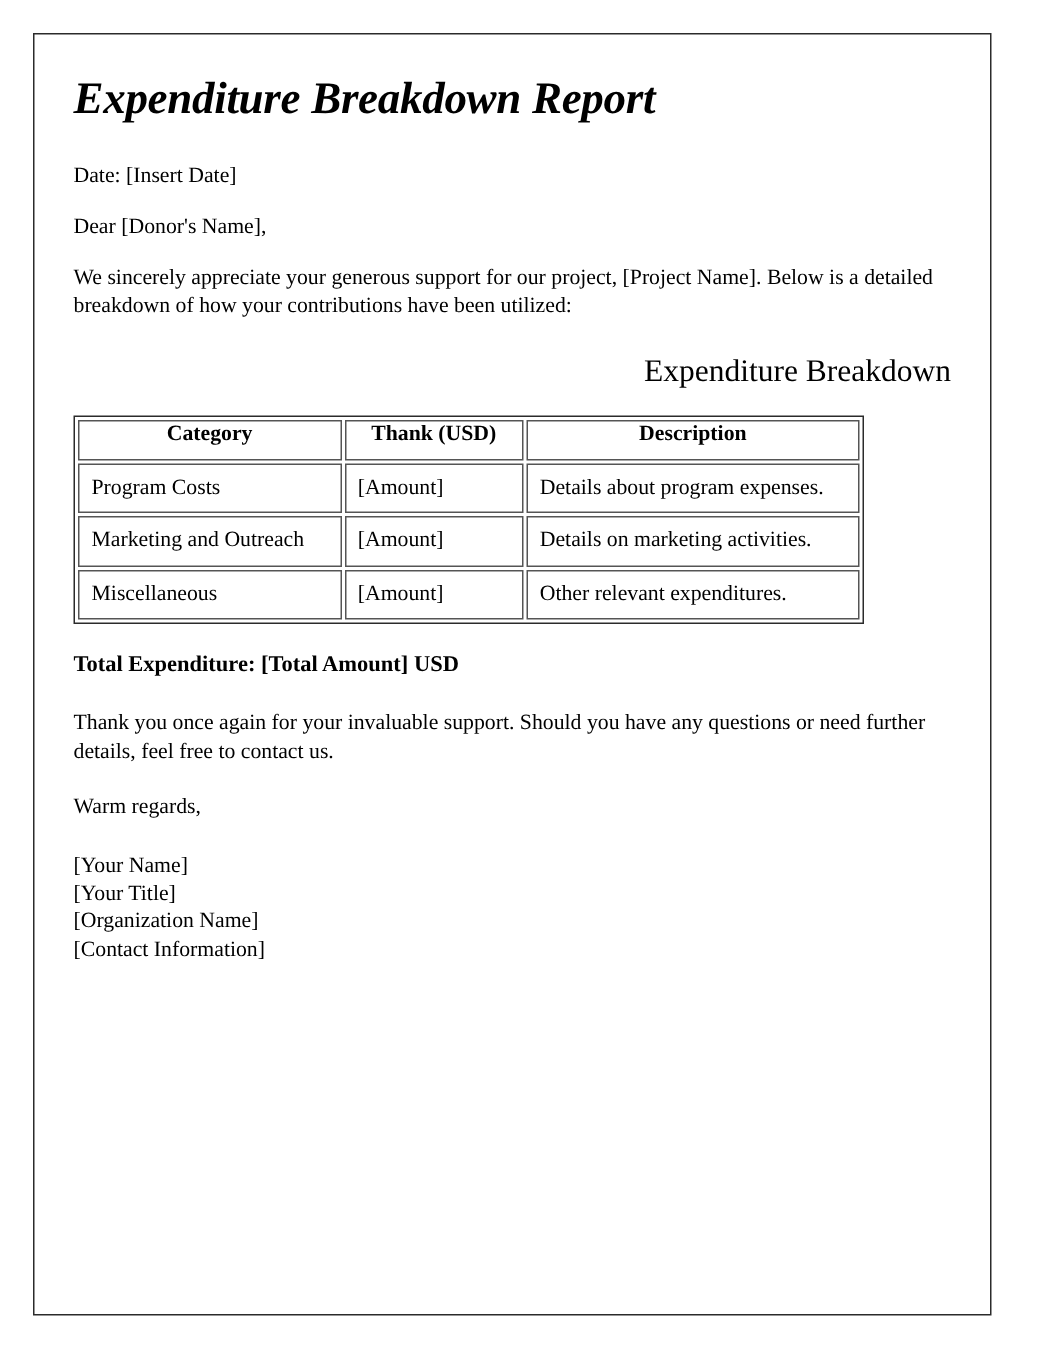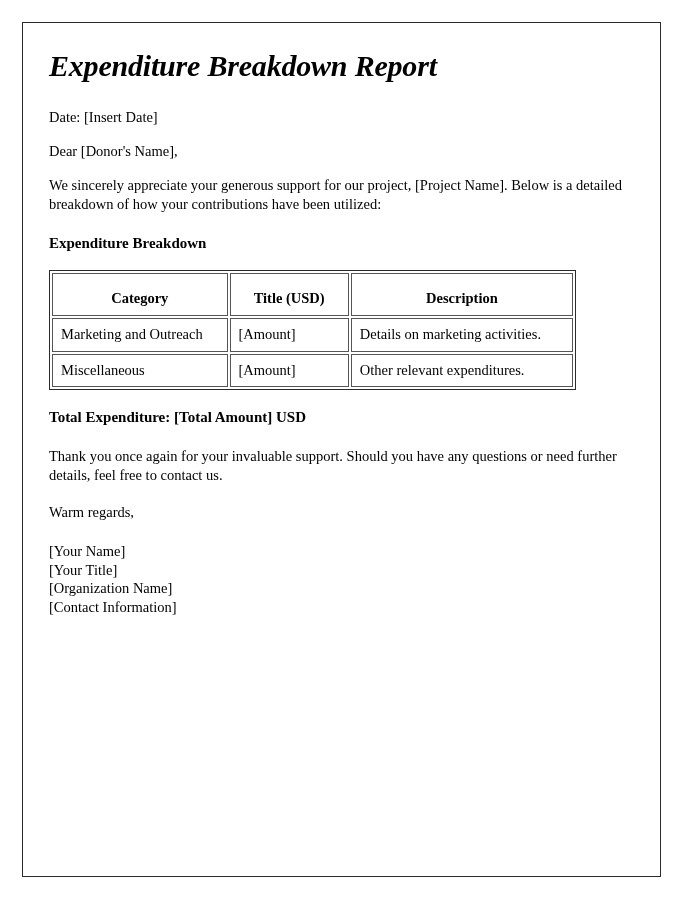--- a/index.html
+++ b/index.html
@@ -44,24 +44,25 @@
     line-height: 1.32;
     margin: 0 0 15px 0;
     max-width: 583px;
   }
 
   .para.intro {
     margin-bottom: 20px;
   }
 
   .section-title {
-    font-size: 15px;
-    font-weight: bold;
+    font-size: 21px;
+    font-weight: normal;
     margin: 0 0 18px 0;
     line-height: 1.15;
+    text-align: right;
   }
 
   table.breakdown {
     border-collapse: separate;
     border-spacing: 2px;
     border: 1px solid #2b2b2b;
     width: 527px;
     margin: 0 0 18px 0;
     background: #ffffff;
   }
@@ -71,21 +72,21 @@
     border: 1px solid #555555;
     font-size: 14.5px;
     line-height: 1.2;
     padding: 7px 8px;
     vertical-align: middle;
     background: #ffffff;
   }
 
   table.breakdown th {
     font-weight: bold;
-    padding-top: 16px;
+    padding-top: 0;
     padding-bottom: 8px;
   }
 
   table.breakdown td {
     text-align: left;
   }
 
   .col-category { width: 172px; }
   .col-amount   { width: 110px; }
   .col-desc     { width: 229px; }
@@ -127,25 +128,30 @@
     <p class="para">Dear [Donor's Name],</p>
 
     <p class="para intro">We sincerely appreciate your generous support for our project, [Project Name]. Below is a detailed breakdown of how your contributions have been utilized:</p>
 
     <h2 class="section-title">Expenditure Breakdown</h2>
 
     <table class="breakdown">
       <thead>
         <tr>
           <th class="col-category">Category</th>
-          <th class="col-amount">Title (USD)</th>
+          <th class="col-amount">Thank (USD)</th>
           <th class="col-desc">Description</th>
         </tr>
       </thead>
       <tbody>
+        <tr>
+          <td class="col-category">Program Costs</td>
+          <td class="col-amount">[Amount]</td>
+          <td class="col-desc">Details about program expenses.</td>
+        </tr>
         <tr>
           <td class="col-category">Marketing and Outreach</td>
           <td class="col-amount">[Amount]</td>
           <td class="col-desc">Details on marketing activities.</td>
         </tr>
         <tr>
           <td class="col-category">Miscellaneous</td>
           <td class="col-amount">[Amount]</td>
           <td class="col-desc">Other relevant expenditures.</td>
         </tr>

